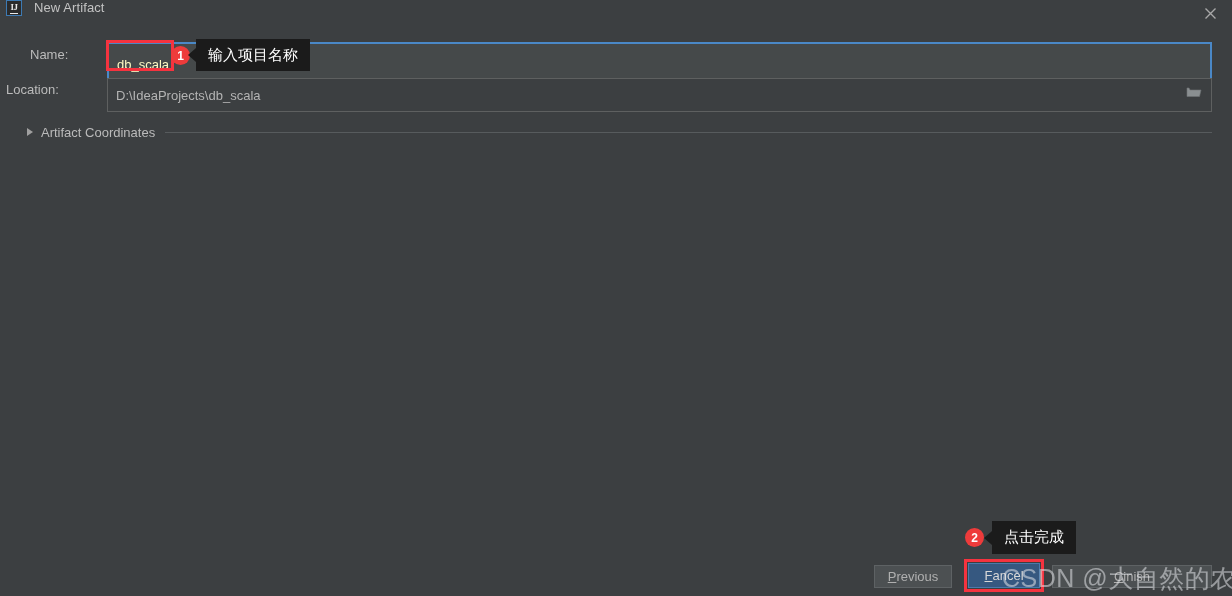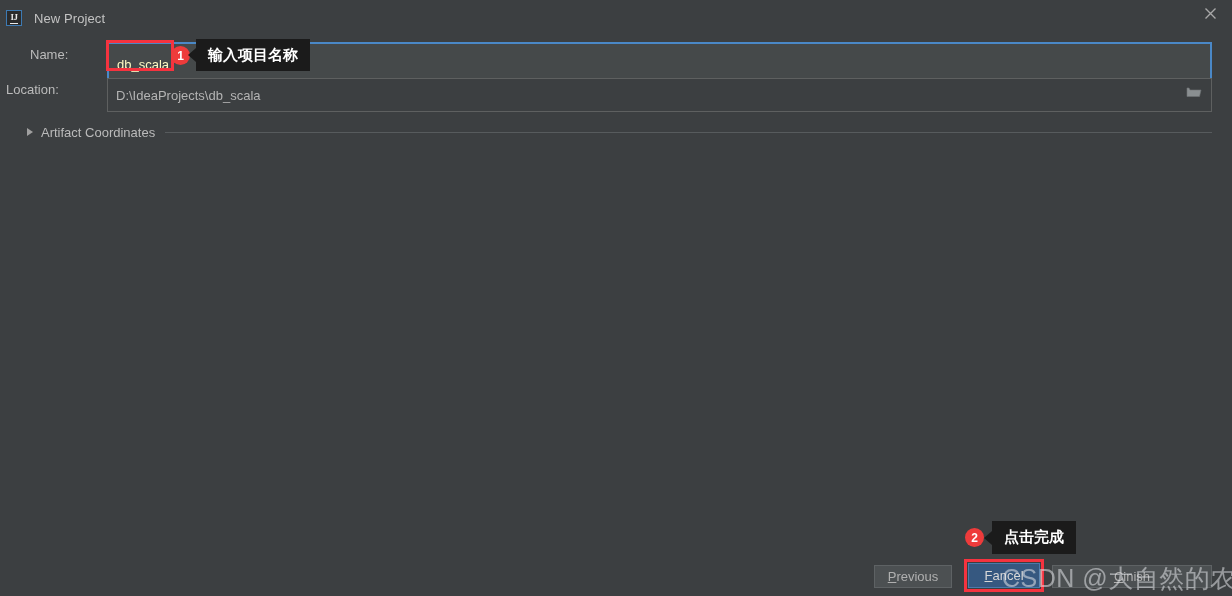--- a/index.html
+++ b/index.html
@@ -17,21 +17,21 @@
     -webkit-font-smoothing: antialiased;
   }
 
   
   .titlebar {
     position: absolute;
     left: 0; top: 0;
     width: 1232px; height: 26px;
     background: #3c3f41;
     display: flex;
-    align-items: flex-end;
+    align-items: flex-start;
   }
   .ij-icon {
     width: 16px; height: 16px;
     margin-left: 6px;
     border: 1px solid #3d7ab3;
     background: #2b2b2b;
     display: flex;
     align-items: center;
     justify-content: center;
     box-sizing: border-box;
@@ -186,21 +186,21 @@
   .badge-1 { left: 171px; top: 46px; }
   .badge-2 { left: 965px; top: 528px; }
 
   
   .tooltip {
     position: absolute;
     background: #1b1b1b;
     color: #ffffff;
     font-family: "Liberation Sans", sans-serif;
     font-size: 15px;
-    font-weight: bold;
+    font-weight: normal;
     display: flex;
     align-items: center;
     padding: 0 12px;
     white-space: nowrap;
   }
   .tooltip::before {
     content: "";
     position: absolute;
     left: -8px;
     top: 50%;
@@ -260,21 +260,21 @@
     letter-spacing: 0.5px;
   }
 </style>
 </head>
 <body>
 
 <div class="titlebar">
   <div class="ij-icon">
     <span>IJ</span>
   </div>
-  <div class="title-text">New Project</div>
+  <div class="title-text">New Artifact</div>
 </div>
 <div class="close-btn">
   <svg width="13" height="13" viewBox="0 0 13 13">
     <path d="M1.5 1.5 L11.5 11.5 M11.5 1.5 L1.5 11.5" stroke="#a8a8a8" stroke-width="1.4" fill="none"></path>
   </svg>
 </div>
 
 <div class="form-row row-name">
   <div class="form-label">Name:</div>
   <div class="name-field-wrap">

